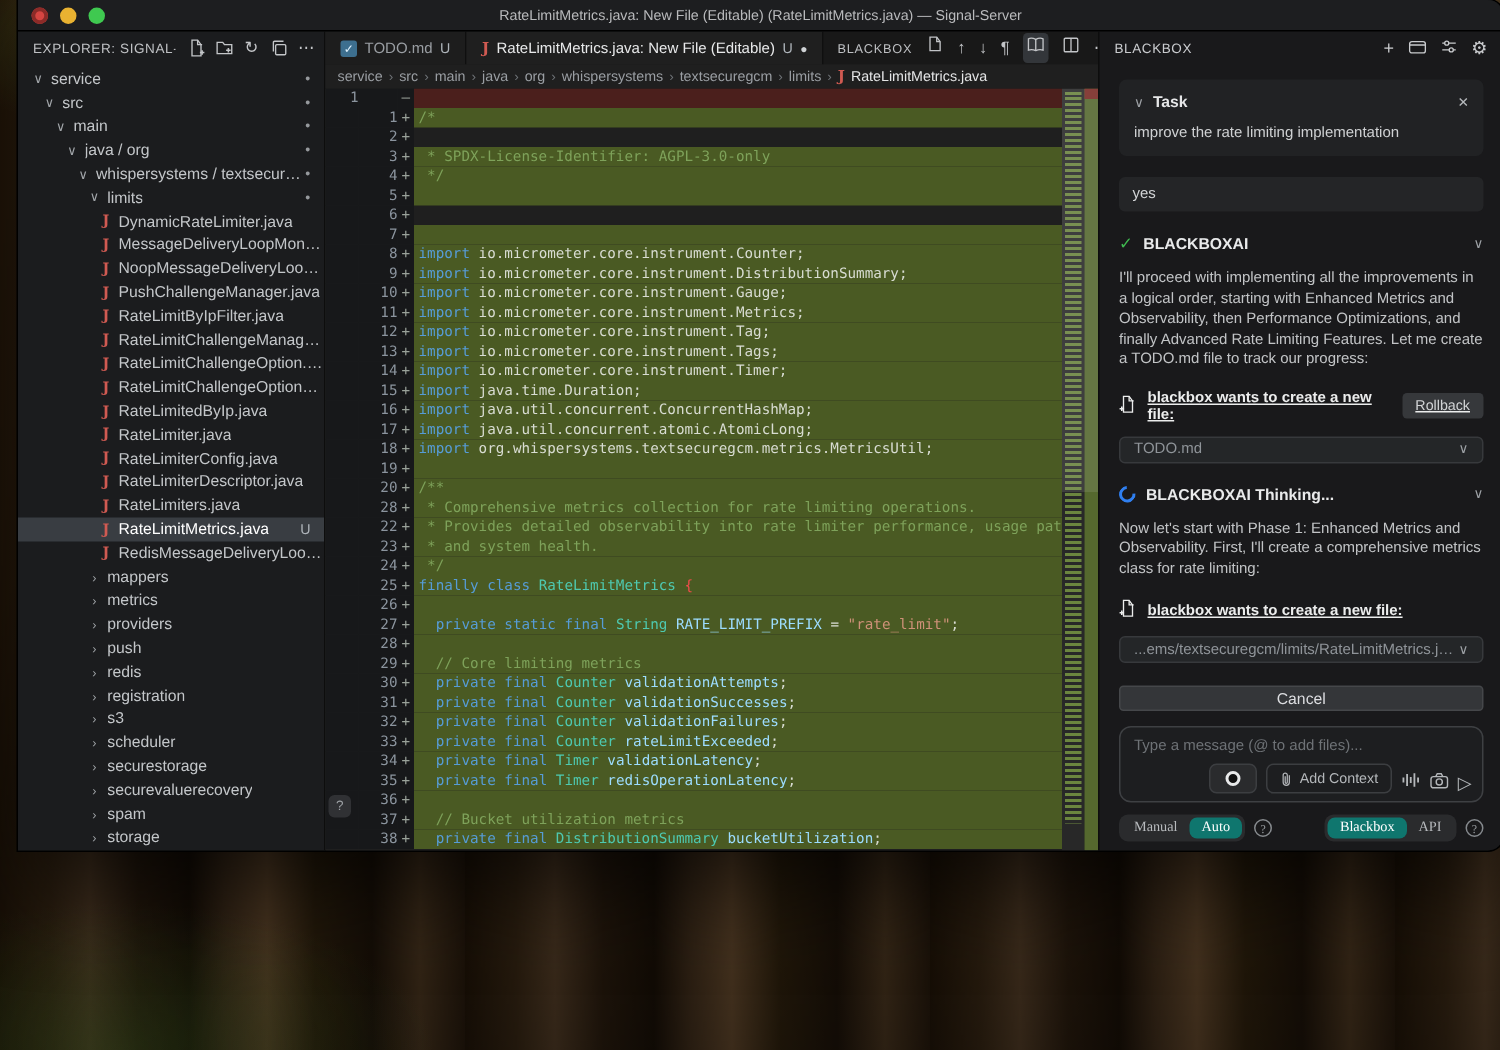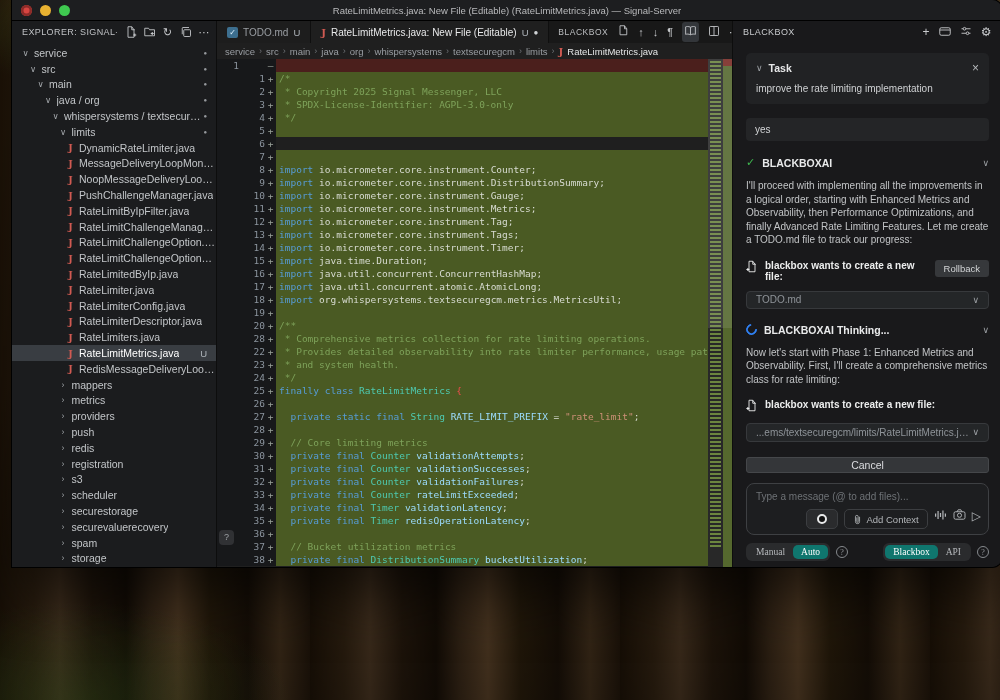--- a/index.html
+++ b/index.html
@@ -102,32 +102,32 @@
   .chev{ color:#9ea2a6; font-size:9px;}
   .xclose{ margin-left:auto; color:#b6b9bc; font-size:12px; cursor:pointer;}
   .task-body{ margin-top:8px; color:#cfd1d3; font-size:10px;}
   .usermsg{ margin-top:14px; background:#242527; border-radius:4px; padding:6px 9px; color:#d3d5d7;}
   .ai-head{ margin-top:15px; display:flex; align-items:center; gap:7px; color:#e9eaeb;}
   .ai-head b{ font-size:10.5px;}
   .ai-head .chev{ margin-left:auto;}
   .check{ color:#3fb950; font-size:11px;}
   .spinner{ width:11px; height:11px; border-radius:50%; border:2.5px solid #2f7ff0; border-top-color:transparent; transform:rotate(40deg); flex:0 0 auto;}
   .para{ margin-top:10px; line-height:13.5px; color:#c2c4c6;}
-  .act-row{ margin-top:13px; display:flex; align-items:flex-start; gap:7px; color:#eceded;}
+  .act-row{ margin-top:13px; display:flex; align-items:center; gap:7px; color:#eceded;text-decoration:underline;}
   .act-row b{ font-size:10px;}
   .rollback{ margin-left:auto; background:#36383b; border:none; border-radius:3px; color:#d2d4d6; font-size:9.5px; padding:3px 9px; cursor:pointer;}
   .dd{ margin-top:9px; background:#242628; border:1px solid #37393c; border-radius:4px; height:24px; display:flex; align-items:center;
     padding:0 9px; color:#8f9499; cursor:pointer;}
   .dd .chev{ margin-left:auto;}
   .dd span.val{ overflow:hidden; white-space:nowrap; text-overflow:ellipsis;}
   .cancel{ margin-top:15px; background:#343639; border:1px solid #45474a; border-radius:3px; color:#dcdde0; font-size:10.5px;
     height:22px; cursor:pointer; width:100%;}
   .inputbox{ margin-top:10px; border:1px solid #3e4043; border-radius:8px; background:#1d1e20; height:64px; position:relative; padding:7px 9px;}
   .ph{ color:#6e7control;} .ph{ color:#6e7276;}
-  .in-icons{ position:absolute; right:7px; bottom:5px; display:flex; align-items:flex-start; gap:6px; color:#b4b7ba;}
+  .in-icons{ position:absolute; right:7px; bottom:5px; display:flex; align-items:flex-end; gap:6px; color:#b4b7ba;}
   .logo-btn{ width:32px; height:20px; background:#2a2b2d; border:1px solid #3c3e41; border-radius:5px; display:flex; align-items:center; justify-content:center; cursor:pointer;}
   .logo-btn .ring{ width:10px; height:10px; border:2.5px solid #e8e9ea; border-radius:50%; background:#111;}
   .ctx-btn{ height:20px; display:flex; align-items:center; gap:4px; border:1px solid #3c3e41; border-radius:5px; padding:0 8px;
     background:transparent; color:#b4b7ba; font-size:9.5px; cursor:pointer;}
   .send{ font-size:12px; cursor:pointer;}
   .botbar{ margin-top:8px; display:flex; align-items:center; gap:6px;font-family:Liberation Serif, serif;}
   .seg{ display:flex; background:#2a2b2d; border-radius:6px; padding:2px; font-size:9.5px;}
   .seg span{ padding:2px 8px; border-radius:5px; color:#b7babd; cursor:pointer;}
   .seg span.on{ background:#0f766e; color:#fff;}
   .qmark{ width:12px; height:12px; border:1px solid #85898d; border-radius:50%; color:#9b9fa3; font-size:8px;
@@ -405,21 +405,21 @@
           <span>limits</span>
           <span class="bc-sep">›</span>
           <span class="jicon">J</span>
           <span class="bc-last">RateLimitMetrics.java</span>
         </div>
 
       <div class="code-area">
         <div class="code" id="codelines">
             <div class="crow del"><span class="g-old">1</span><span class="g-new"></span><span class="g-mark">–</span><span class="ctext"></span></div>
             <div class="crow add"><span class="g-old"></span><span class="g-new">1</span><span class="g-mark">+</span><span class="ctext"><span class="tok-cm">/*</span></span></div>
-            <div class="crow add"><span class="g-old"></span><span class="g-new">2</span><span class="g-mark">+</span><span class="ctext"><span class="tok-cm"> * Copyright 2025 Signal Messenger, LLC</span></span></div>
+            <div class="crow add"><span class="g-old"></span><span class="g-new">2</span><span class="g-mark">+</span></div>
             <div class="crow add"><span class="g-old"></span><span class="g-new">3</span><span class="g-mark">+</span><span class="ctext"><span class="tok-cm"> * SPDX-License-Identifier: AGPL-3.0-only</span></span></div>
             <div class="crow add"><span class="g-old"></span><span class="g-new">4</span><span class="g-mark">+</span><span class="ctext"><span class="tok-cm"> */</span></span></div>
             <div class="crow add"><span class="g-old"></span><span class="g-new">5</span><span class="g-mark">+</span><span class="ctext"></span></div>
             <div class="crow add"><span class="g-old"></span><span class="g-new">6</span><span class="g-mark">+</span></div>
             <div class="crow add"><span class="g-old"></span><span class="g-new">7</span><span class="g-mark">+</span><span class="ctext"></span></div>
             <div class="crow add"><span class="g-old"></span><span class="g-new">8</span><span class="g-mark">+</span><span class="ctext"><span class="tok-kw">import</span><span class="tok-pl"> io.micrometer.core.instrument.Counter;</span></span></div>
             <div class="crow add"><span class="g-old"></span><span class="g-new">9</span><span class="g-mark">+</span><span class="ctext"><span class="tok-kw">import</span><span class="tok-pl"> io.micrometer.core.instrument.DistributionSummary;</span></span></div>
             <div class="crow add"><span class="g-old"></span><span class="g-new">10</span><span class="g-mark">+</span><span class="ctext"><span class="tok-kw">import</span><span class="tok-pl"> io.micrometer.core.instrument.Gauge;</span></span></div>
             <div class="crow add"><span class="g-old"></span><span class="g-new">11</span><span class="g-mark">+</span><span class="ctext"><span class="tok-kw">import</span><span class="tok-pl"> io.micrometer.core.instrument.Metrics;</span></span></div>
             <div class="crow add"><span class="g-old"></span><span class="g-new">12</span><span class="g-mark">+</span><span class="ctext"><span class="tok-kw">import</span><span class="tok-pl"> io.micrometer.core.instrument.Tag;</span></span></div>

